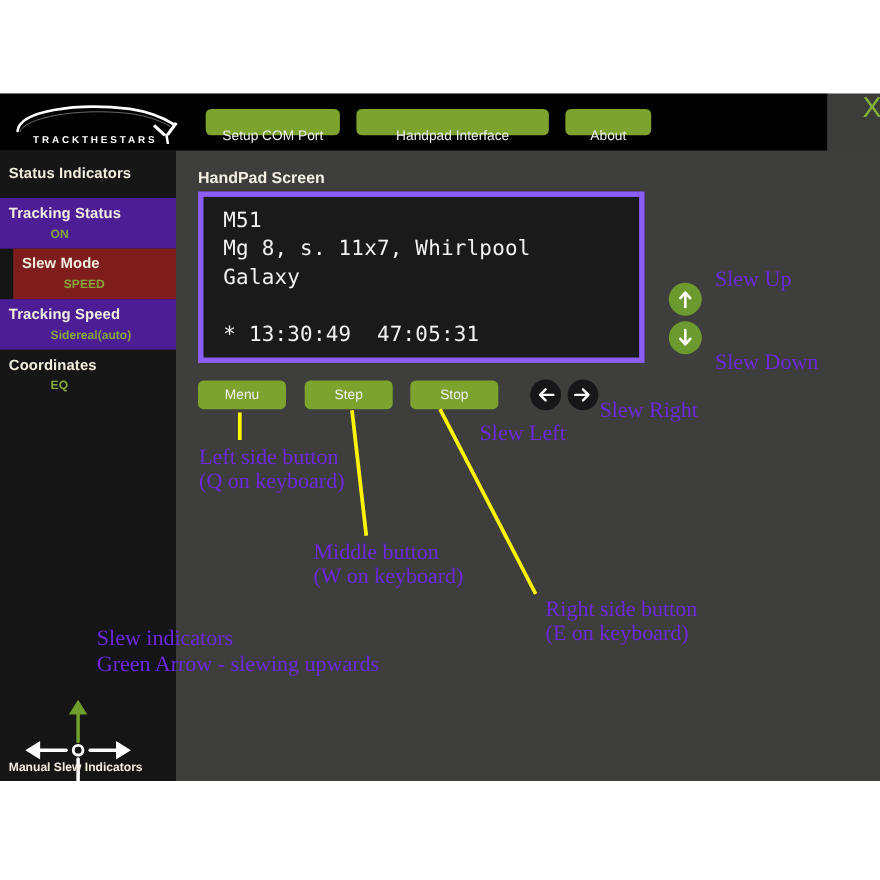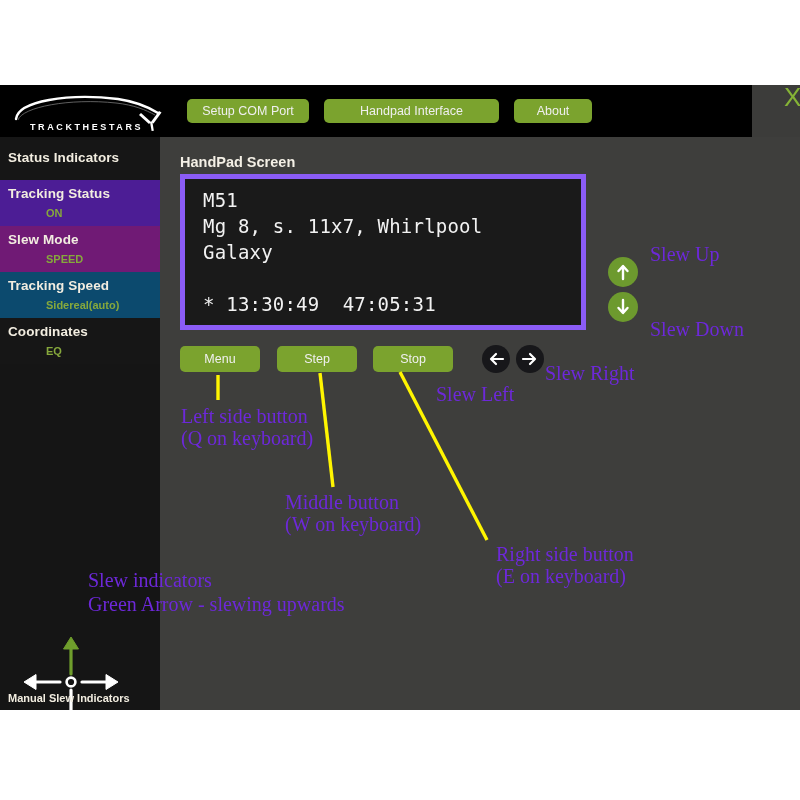--- a/index.html
+++ b/index.html
@@ -10,45 +10,45 @@
   
   .app-window{position:absolute;left:0;top:85px;width:800px;height:625px;background:#3c3c3a;overflow:hidden;}
 
   
   .titlebar{position:absolute;left:0;top:0;width:752px;height:52px;background:#000000;}
   .logo{position:absolute;left:8px;top:4px;width:160px;height:46px;}
   .logo svg{display:block;}
 
   .toolbar-btn{position:absolute;top:99px;height:24px;background:#7ba32e;border:none;border-radius:5px;
     color:#efefef;font-family:"Liberation Sans",sans-serif;font-size:12.5px;line-height:24px;text-align:center;
-    cursor:pointer;padding:0;}
+    cursor:pointer;padding:12px;}
   #btn-setup{left:187px;width:122px;}
   #btn-handpad{left:324px;width:175px;}
   #btn-about{left:514px;width:78px;}
 
   .close-x{position:absolute;left:784px;top:84px;color:#85b336;font-size:26px;font-weight:400;
     font-family:"Liberation Sans",sans-serif;line-height:26px;cursor:pointer;}
 
   
   .sidebar{position:absolute;left:0;top:52px;width:160px;height:573px;background:#151515;}
   .side-section{position:relative;padding:0 0 0 8px;}
   .side-section.alt{background:#1d1d1d;}
   .side-title{color:#f2ede0;font-size:13.5px;font-weight:bold;letter-spacing:.1px;
     font-family:"Liberation Sans",sans-serif;}
   .side-value{color:#86a83c;font-size:11px;font-weight:bold;font-family:"Liberation Sans",sans-serif;margin-left:38px;}
 
   #sec-status{position:absolute;left:0;top:0;width:160px;height:43px;background:#161616;}
   #sec-status .side-title{position:absolute;left:8px;top:13px;}
   #sec-tracking{position:absolute;left:0;top:43px;width:160px;height:46px;background:#4c1d95;text-decoration:underline;}
   #sec-tracking .side-title{position:absolute;left:8px;top:6px;}
   #sec-tracking .side-value{position:absolute;left:8px;top:27px;}
-  #sec-slew{position:absolute;left:0;top:89px;width:160px;height:46px;background:#701a75;}
+  #sec-slew{position:absolute;left:12px;top:89px;width:160px;height:46px;background:#7f1d1d;}
   #sec-slew .side-title{position:absolute;left:8px;top:6px;}
   #sec-slew .side-value{position:absolute;left:8px;top:27px;}
-  #sec-speed{position:absolute;left:0;top:135px;width:160px;height:46px;background:#0c4a6e;}
+  #sec-speed{position:absolute;left:0;top:135px;width:160px;height:46px;background:#4c1d95;}
   #sec-speed .side-title{position:absolute;left:8px;top:6px;}
   #sec-speed .side-value{position:absolute;left:8px;top:27px;}
   #sec-coord{position:absolute;left:0;top:181px;width:160px;height:46px;background:#161616;}
   #sec-coord .side-title{position:absolute;left:8px;top:6px;}
   #sec-coord .side-value{position:absolute;left:8px;top:27px;}
 
   .manual-label{position:absolute;left:8px;top:555px;color:#f2ede0;font-size:11px;font-weight:bold;
     font-family:"Liberation Sans",sans-serif;}
 
   

